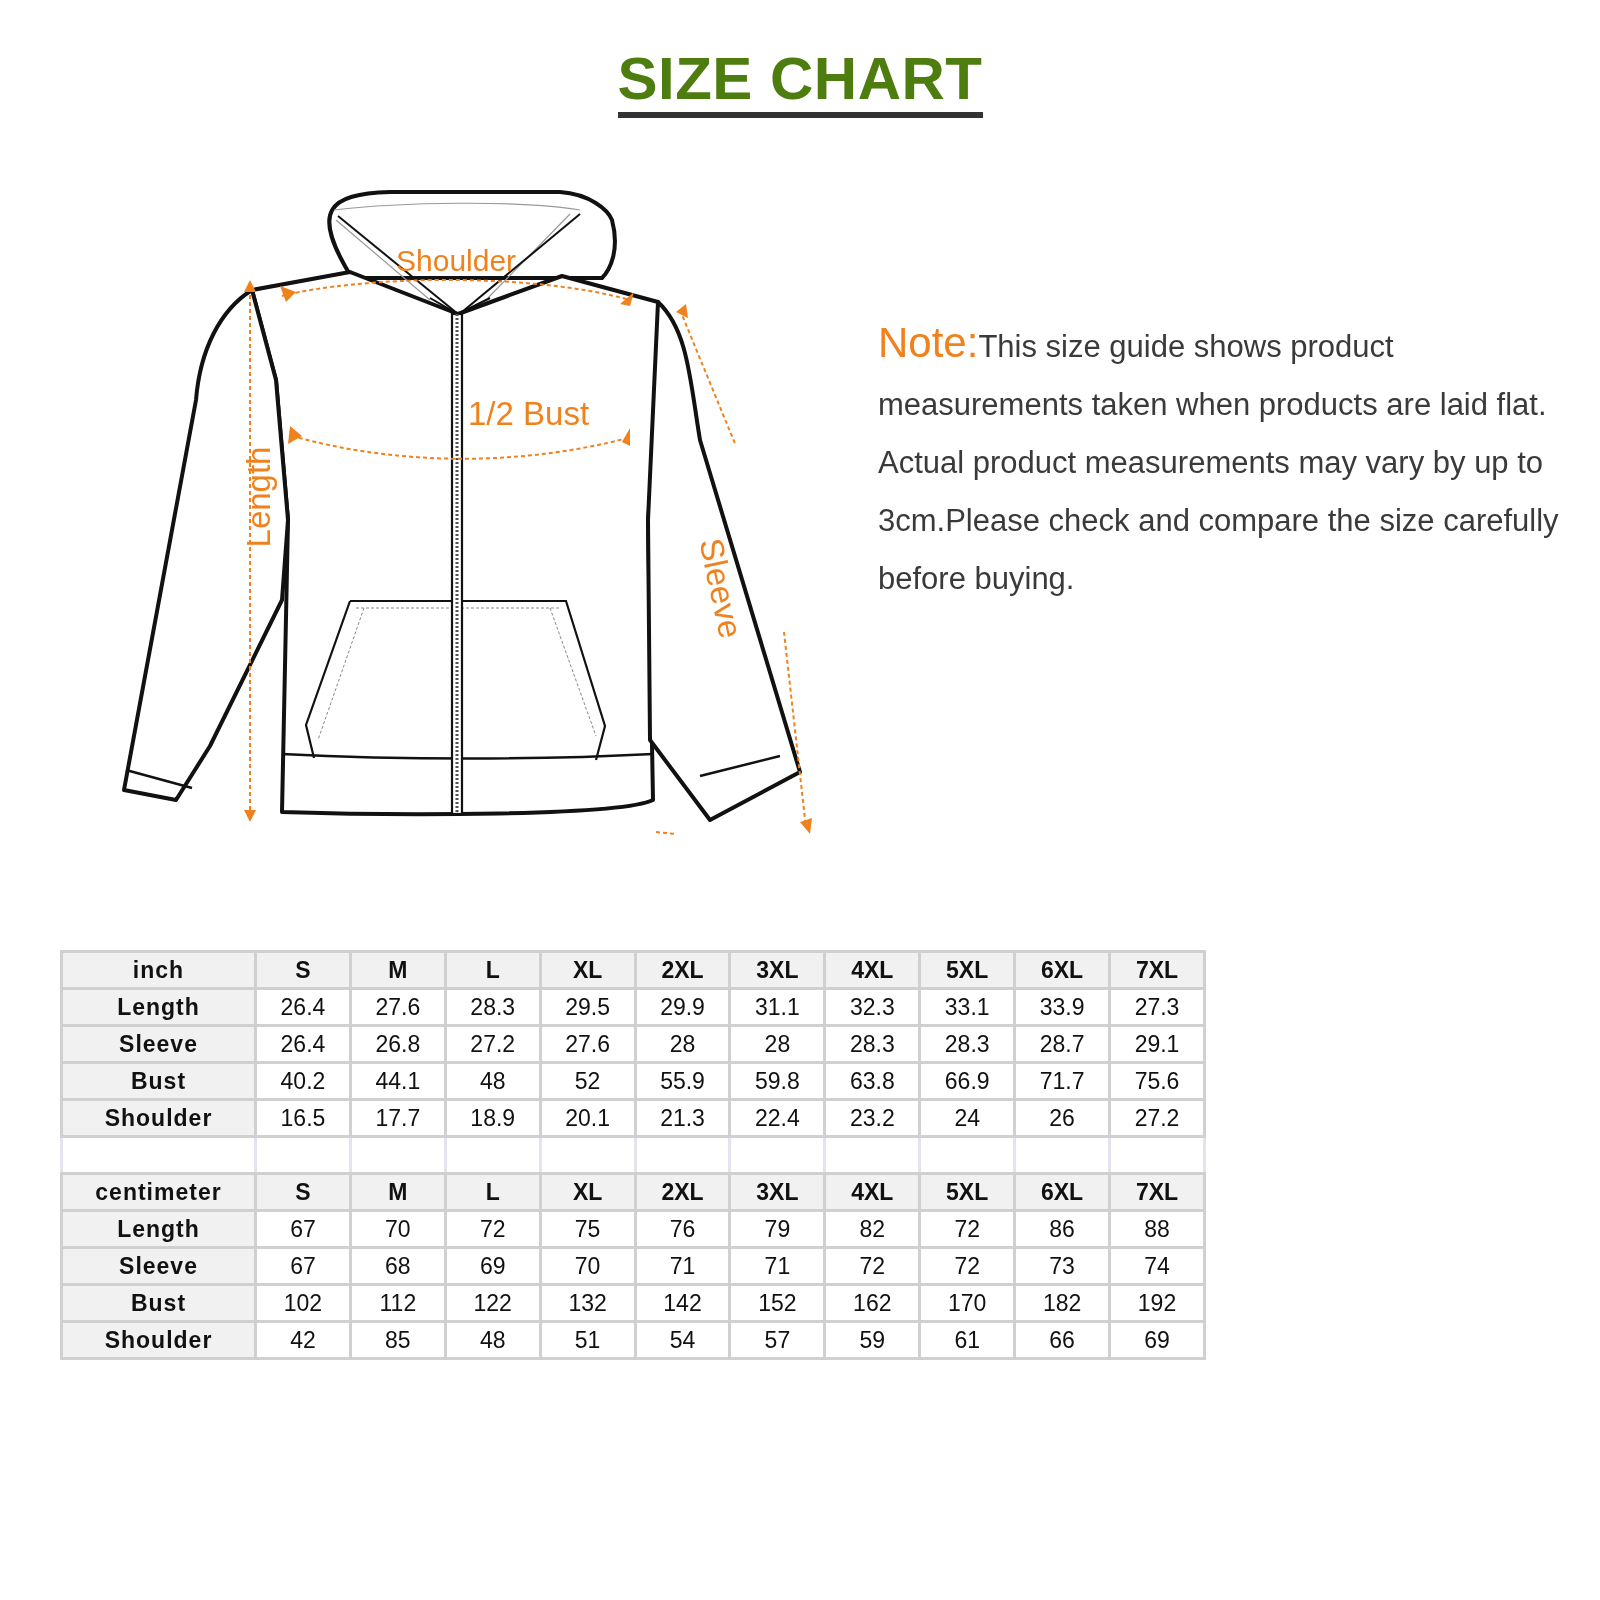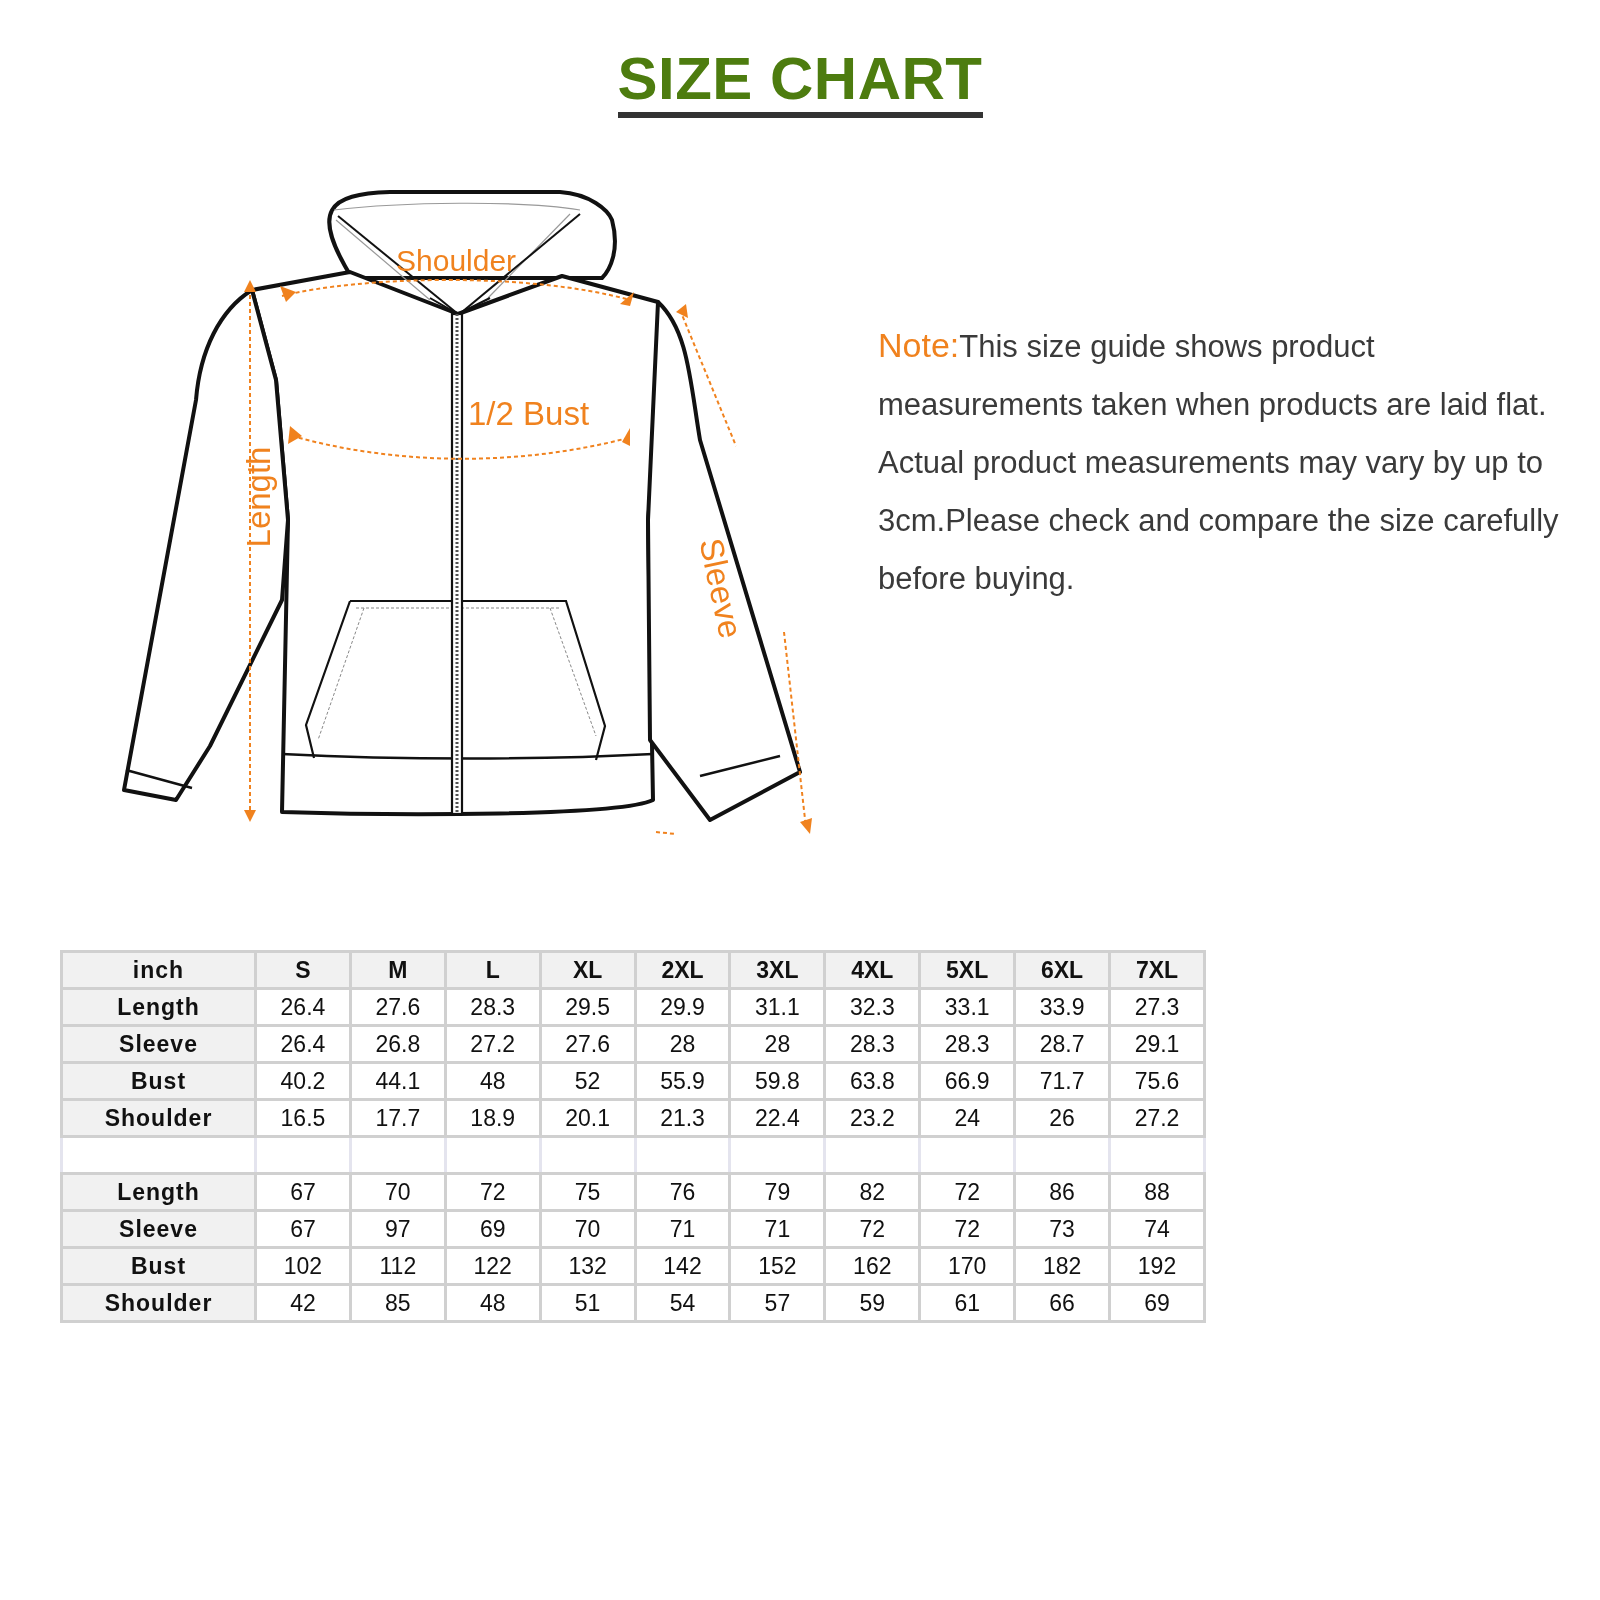--- a/index.html
+++ b/index.html
@@ -8,21 +8,21 @@
     position: absolute; left: 0; right: 0; top: 44px; text-align: center;
     font-family: "Liberation Sans", sans-serif; font-weight: bold; font-size: 60px; color: #4d7c0f;
     letter-spacing: 0.5px;
   }
   .title span { display: inline-block; border-bottom: 6px solid #333333; line-height: 62px; padding-bottom: 2px; }
   .diagram { position: absolute; left: 100px; top: 180px; width: 740px; height: 680px; }
   .note {
     position: absolute; left: 878px; top: 318px; width: 700px;
     font-size: 31px; line-height: 58px; color: #3a3a3a;
   }
-  .note .lead { color: #f0821e; font-size: 34px; line-height: 50px; }
+  .note .lead { color: #f0821e; font-size: 42px; line-height: 50px; }
   .lbl { position: absolute; color: #f0821e; font-size: 33px; font-family: "Liberation Sans", sans-serif; white-space: nowrap; }
   table.size {
     position: absolute; left: 60px; top: 950px; width: 1146px;
     border-collapse: collapse; table-layout: fixed;
   }
   table.size td {
     border: 3px solid #d0d0d0; height: 34px; text-align: center; vertical-align: middle;
     font-size: 23px; color: #111111; padding: 0;
   }
   table.size td.rh { font-weight: bold; letter-spacing: 1px; background: #f1f1f1; }
@@ -196,37 +196,50 @@
         <td></td>
         <td></td>
         <td></td>
         <td></td>
         <td></td>
         <td></td>
         <td></td>
         <td></td>
         <td></td>
     </tr>
+    <tr class="hdr">
+      <td class="rh">centimeter</td>
+      <td>S</td>
+      <td>M</td>
+      <td>L</td>
+      <td>XL</td>
+      <td>2XL</td>
+      <td>3XL</td>
+      <td>4XL</td>
+      <td>5XL</td>
+      <td>6XL</td>
+      <td>7XL</td>
+    </tr>
     <tr>
       <td class="rh">Length</td>
       <td>67</td>
       <td>70</td>
       <td>72</td>
       <td>75</td>
       <td>76</td>
       <td>79</td>
       <td>82</td>
       <td>72</td>
       <td>86</td>
       <td>88</td>
     </tr>
     <tr>
       <td class="rh">Sleeve</td>
       <td>67</td>
-      <td>97</td>
+      <td>68</td>
       <td>69</td>
       <td>70</td>
       <td>71</td>
       <td>71</td>
       <td>72</td>
       <td>72</td>
       <td>73</td>
       <td>74</td>
     </tr>
     <tr>

